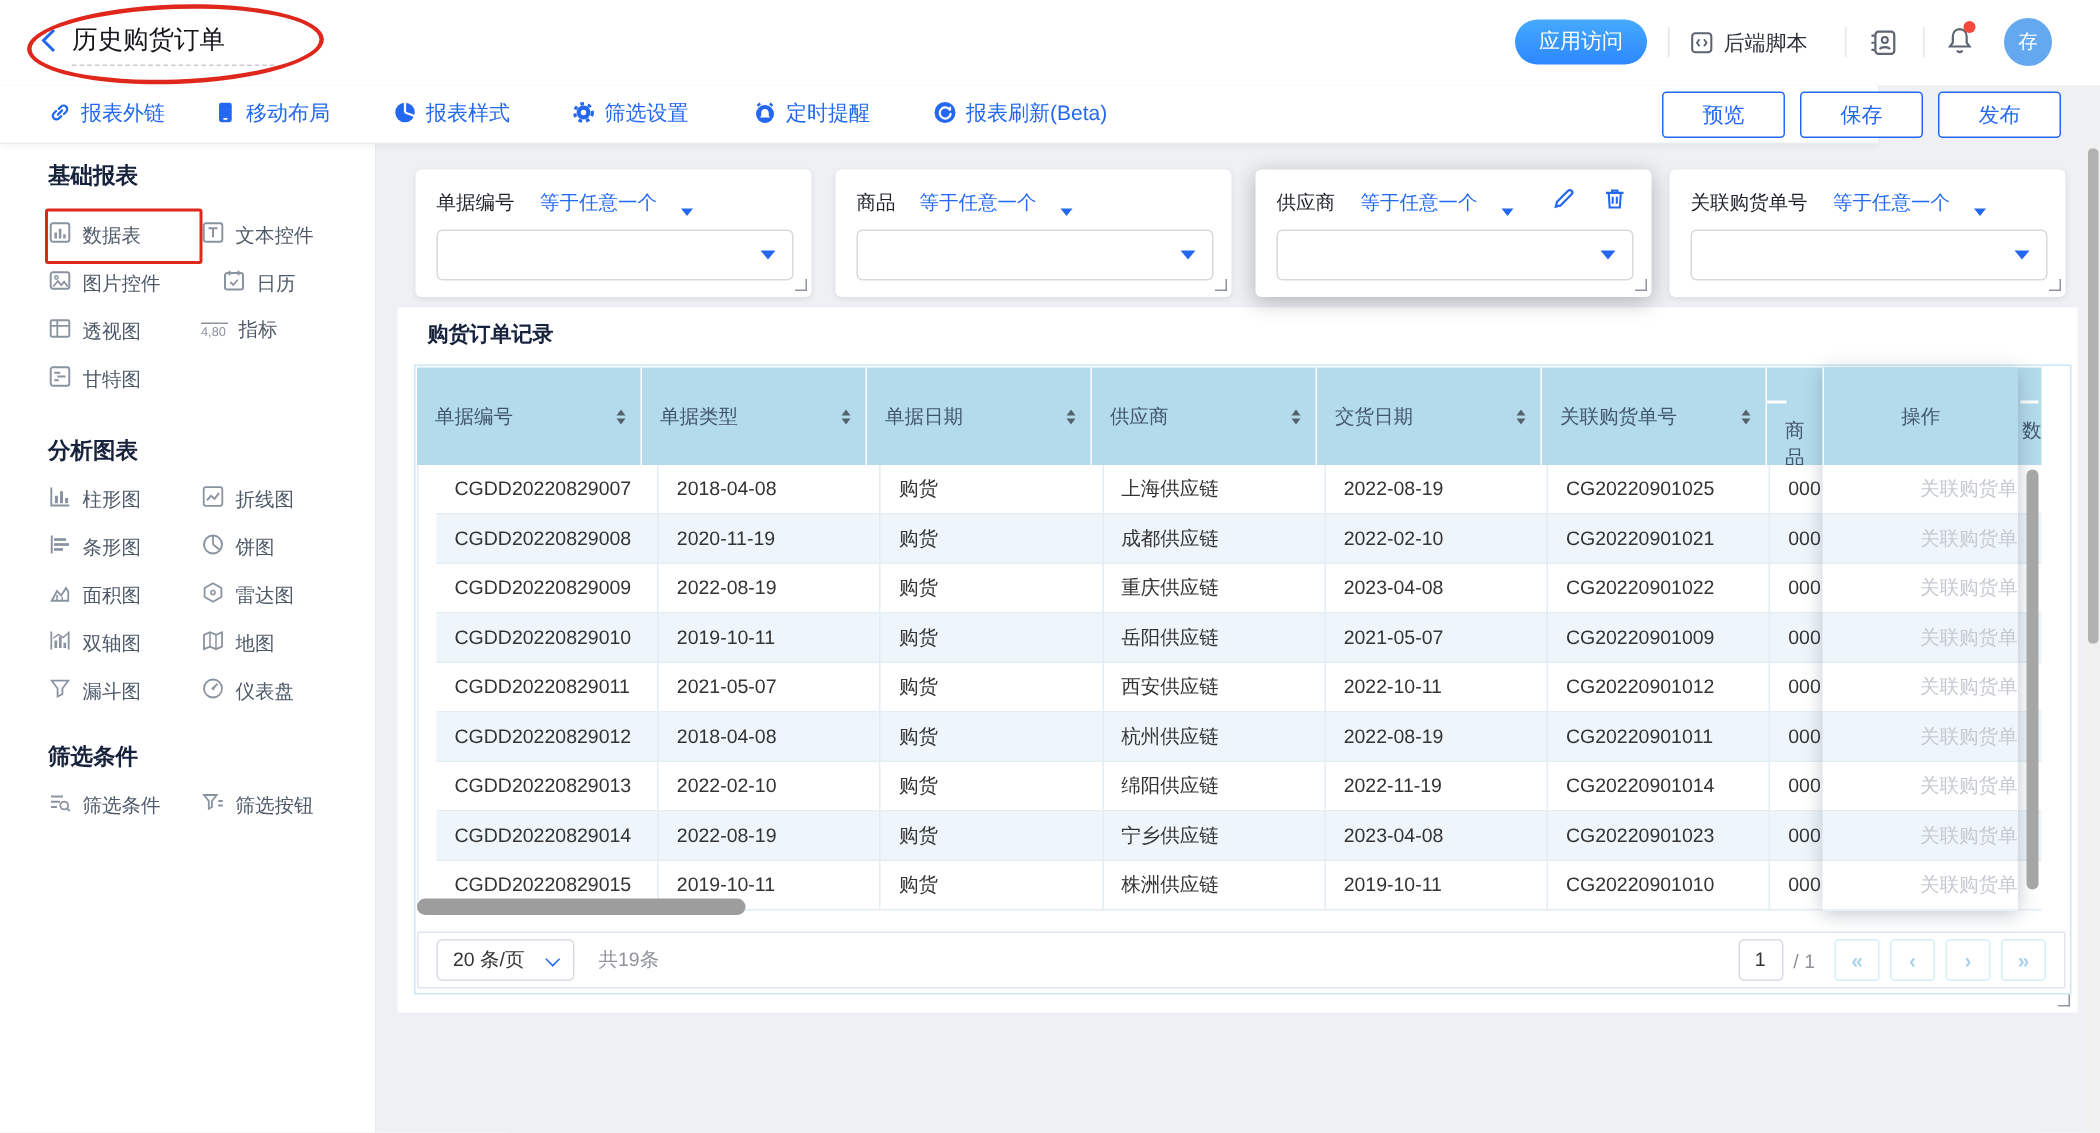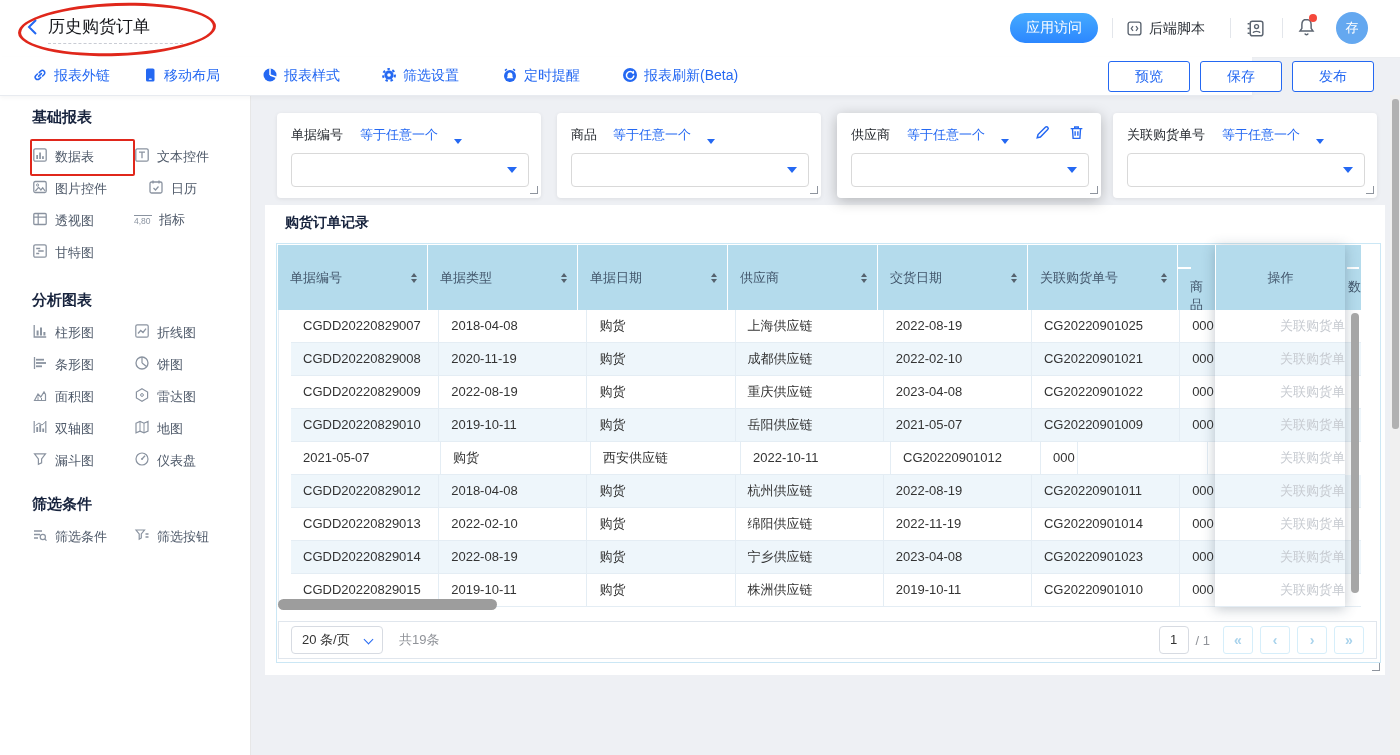--- a/index.html
+++ b/index.html
@@ -500,20 +500,21 @@
       <div class="td w150">2019-10-11</div>
       <div class="td w150">购货</div>
       <div class="td w150">岳阳供应链</div>
       <div class="td w150">2021-05-07</div>
       <div class="td w150">CG20220901009</div>
       <div class="td wclip">000</div>
       <div class="td wact"></div>
       <div class="td wsliver"></div>
     </div>
     <div class="tr">
+      <div class="td w150">CGDD20220829011</div>
       <div class="td w150">2021-05-07</div>
       <div class="td w150">购货</div>
       <div class="td w150">西安供应链</div>
       <div class="td w150">2022-10-11</div>
       <div class="td w150">CG20220901012</div>
       <div class="td wclip">000</div>
       <div class="td wact"></div>
       <div class="td wsliver"></div>
     </div>
     <div class="tr">

